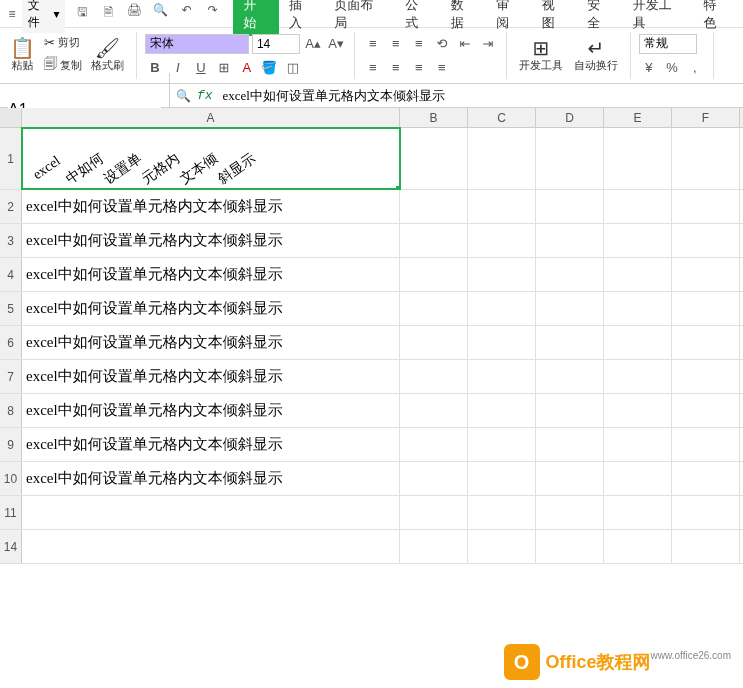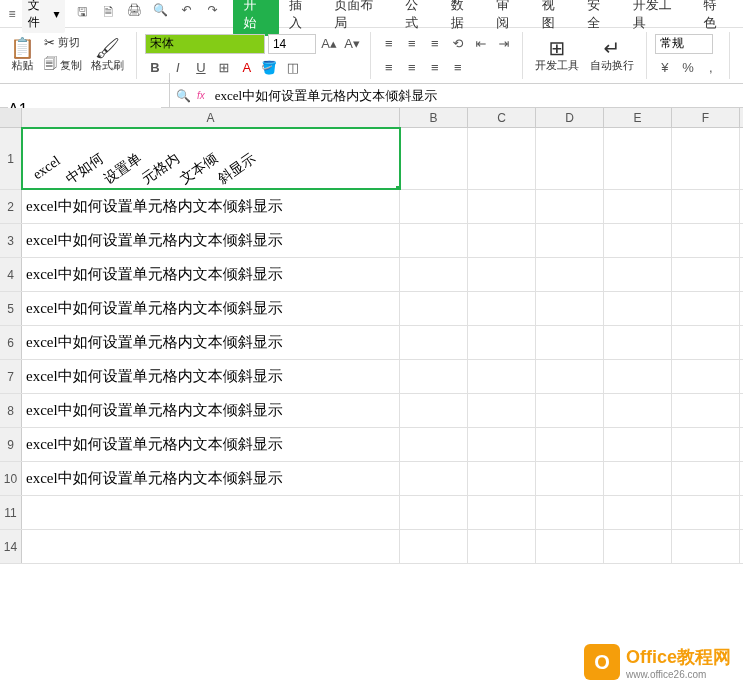--- a/index.html
+++ b/index.html
@@ -17,31 +17,31 @@
     
     
     .ribbon { display: flex; height: 56px; background: #fff; border-bottom: 1px solid #d0d0d0; padding: 4px 6px; gap: 8px; align-items: center; }
     .rgroup { display: flex; flex-direction: column; gap: 2px; border-right: 1px solid #e0e0e0; padding-right: 8px; height: 100%; justify-content: center; }
     .rgroup.row2 { gap: 4px; }
     .rrow { display: flex; align-items: center; gap: 3px; }
     .big-btn { display: flex; flex-direction: column; align-items: center; gap: 0; font-size: 11px; color: #333; padding: 2px 4px; }
     .big-btn .bi { font-size: 20px; line-height: 20px; }
     .small-btn { font-size: 11px; color: #333; display: flex; align-items: center; gap: 3px; padding: 1px 2px; }
     .small-btn .si { font-size: 13px; }
-    .font-select { border: 1px solid #ccc; padding: 1px 4px; font-size: 12px; background: #84cc16; width: 120px; height: 20px; }
+    .font-select { border: 1px solid #ccc; padding: 1px 4px; font-size: 12px; background: #c4b5fd; width: 104px; height: 20px; }
     .size-select { border: 1px solid #ccc; padding: 1px 4px; font-size: 12px; background: #fff; width: 48px; height: 20px; }
     .icon-btn { width: 20px; height: 20px; display: flex; align-items: center; justify-content: center; color: #555; font-size: 13px; }
     .style-select { border: 1px solid #ccc; padding: 1px 4px; font-size: 12px; background: #fff; width: 58px; height: 20px; }
     
     
     .fbar { display: flex; align-items: center; height: 24px; border-bottom: 1px solid #d0d0d0; background: #fff; }
     .namebox { width: 170px; border-right: 1px solid #d0d0d0; padding: 0 8px; font-size: 12px; display: flex; align-items: center; }
     .namebox input { border: none; outline: none; width: 100%; font-size: 16px; margin-top: 28px; }
     .fx-area { display: flex; align-items: center; padding: 0 6px; gap: 6px; }
-    .fx-lbl { font-style: italic; font-family: Liberation Sans, sans-serif; color: #ec4899; font-size: 10px; }
+    .fx-lbl { font-style: italic; font-family: Liberation Mono, monospace; color: #15803d; font-size: 13px; }
     .formula-input { border: none; outline: none; flex: 1; font-size: 13px; font-family: SimSun, serif; padding-left: 4px; }
     
     
     .grid-area { position: relative; }
     .colheads { display: flex; height: 20px; background: #f0f0f0; border-bottom: 1px solid #ccc; }
     .corner { width: 22px; border-right: 1px solid #ccc; background: #e8e8e8; }
     .colhead { border-right: 1px solid #ccc; text-align: center; font-size: 12px; color: #555; line-height: 20px; }
     .colA { width: 378px; }
     .colB { width: 68px; }
     .colC { width: 68px; }
@@ -58,21 +58,21 @@
     
     .cell.selected { outline: 2px solid #22b14c; outline-offset: -1px; position: relative; }
     .handle { position: absolute; right: -3px; bottom: -3px; width: 6px; height: 6px; background: #22b14c; }
     
     .rotcell { position: relative; }
     .rot-word { position: absolute; transform: rotate(-35deg); font-size: 14px; font-family: SimSun, serif; white-space: nowrap; }
     
     
     .watermark { position: absolute; right: 12px; bottom: 8px; display: flex; align-items: center; gap: 6px; }
     .wm-icon { width: 36px; height: 36px; background: #f59e0b; border-radius: 6px; display: flex; align-items: center; justify-content: center; color: #fff; font-weight: bold; font-size: 20px; }
-    .wm-text { display: flex; flex-direction: column; }
+    .wm-text { display: flex; flex-direction: row; }
     .wm-title { color: #f59e0b; font-size: 18px; font-weight: bold; }
     .wm-url { color: #888; font-size: 10px; }
   </style>
 </head>
 <body>
 
 <div class="menubar">
   <span class="menu-icon">≡</span>
   <span class="file-btn">
     <span>文件</span>

